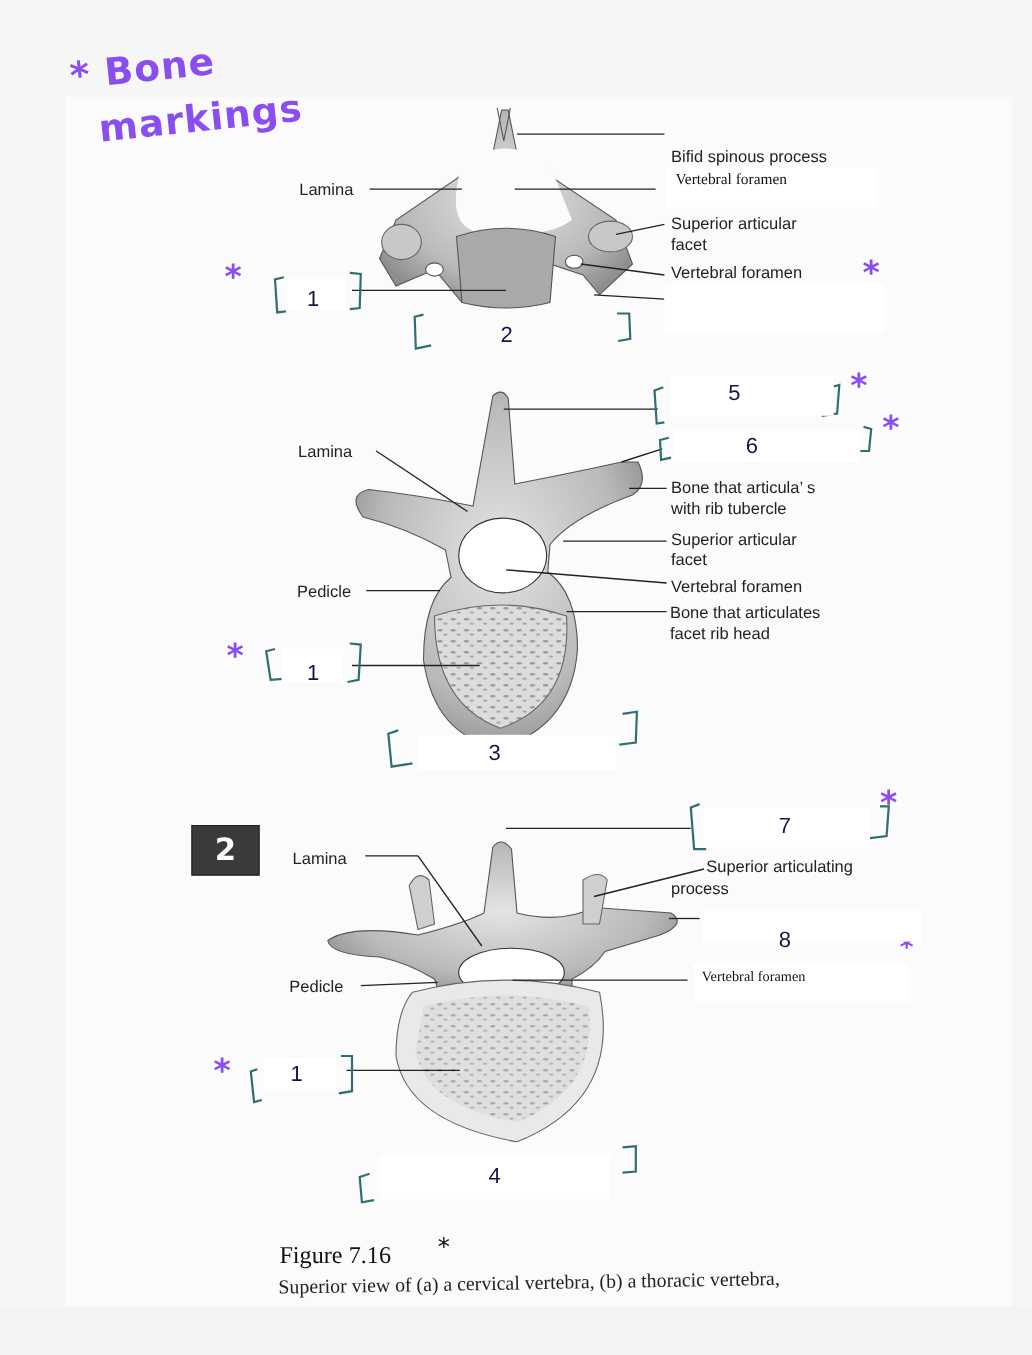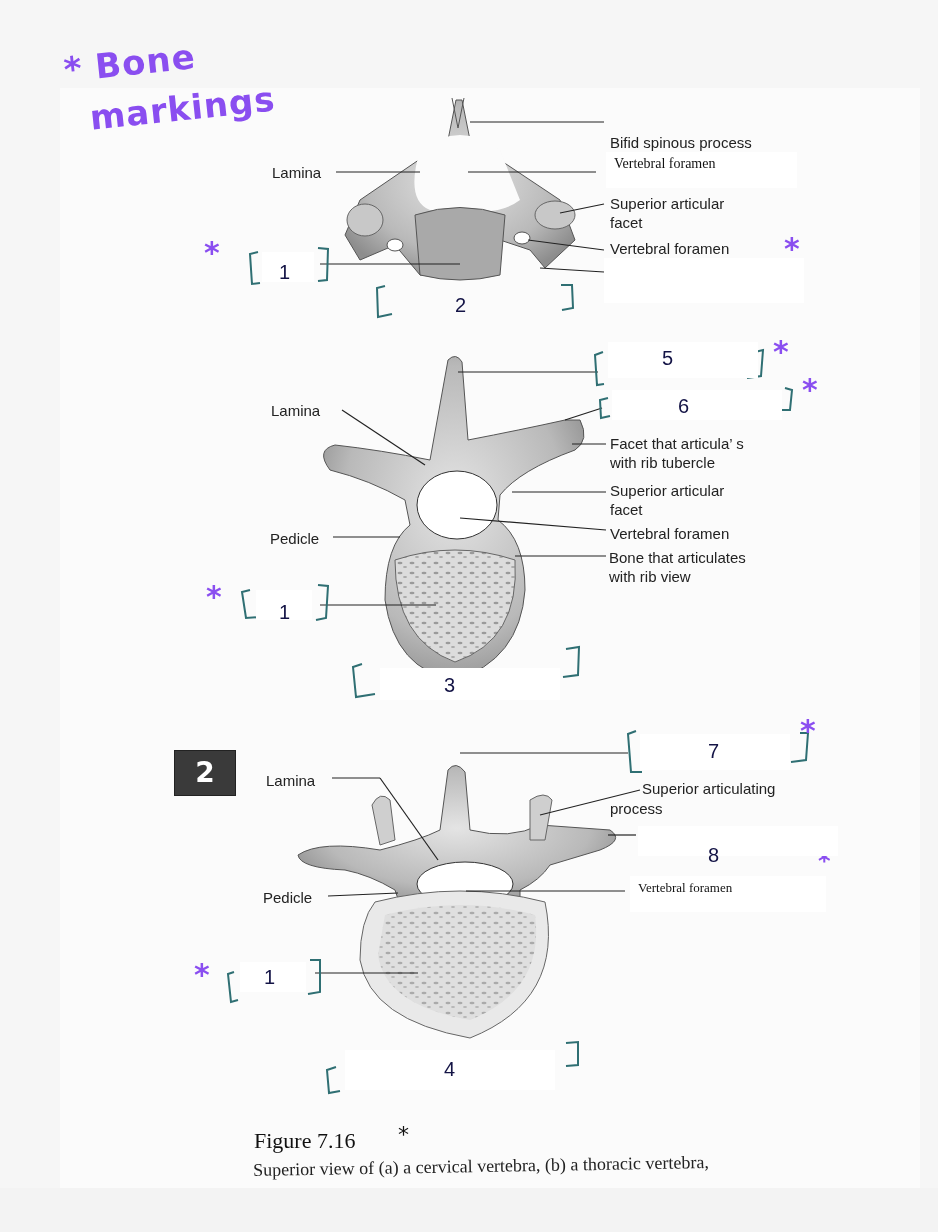--- a/index.html
+++ b/index.html
@@ -137,28 +137,28 @@
 <div class="whitebox" style="left:604px; top:258px; width:200px; height:45px;"></div>
 <div class="whitebox" style="left:262px; top:252px; width:52px; height:30px;"></div>
 <div class="num" style="left:279px; top:261px;">1</div>
 <div class="num" style="left:455px; top:294px;">2</div>
 
 <div class="whitebox" style="left:608px; top:342px; width:150px; height:36px;"></div>
 <div class="num" style="left:662px; top:347px;">5</div>
 <div class="whitebox" style="left:612px; top:390px; width:170px; height:30px;"></div>
 <div class="num" style="left:678px; top:395px;">6</div>
 <div class="lbl" style="left:271px; top:401px;">Lamina</div>
-<div class="lbl" style="left:610px; top:434px;">Facet that articula’ s</div>
+<div class="lbl" style="left:610px; top:434px;">Bone that articula’ s</div>
 <div class="lbl" style="left:610px; top:453px;text-align:right;">with rib tubercle</div>
 <div class="lbl" style="left:610px; top:481px;">Superior articular</div>
 <div class="lbl" style="left:610px; top:500px;">facet</div>
 <div class="lbl" style="left:610px; top:524px;">Vertebral foramen</div>
 <div class="lbl" style="left:270px; top:529px;">Pedicle</div>
 <div class="lbl" style="left:609px; top:548px;">Bone that articulates</div>
-<div class="lbl" style="left:609px; top:567px;">with rib view</div>
+<div class="lbl" style="left:609px; top:567px;">facet rib head</div>
 <div class="whitebox" style="left:256px; top:590px; width:56px; height:30px;"></div>
 <div class="num" style="left:279px; top:601px;">1</div>
 <div class="whitebox" style="left:380px; top:668px; width:180px; height:32px;"></div>
 <div class="num" style="left:444px; top:674px;">3</div>
 
 <div class="badge" style="left:174px; top:750px; width:60px; height:44px;">2</div>
 <div class="whitebox" style="left:640px; top:734px; width:150px; height:36px;"></div>
 <div class="num" style="left:708px; top:740px;">7</div>
 <div class="lbl" style="left:266px; top:771px;">Lamina</div>
 <div class="lbl" style="left:642px; top:779px;">Superior articulating</div>

